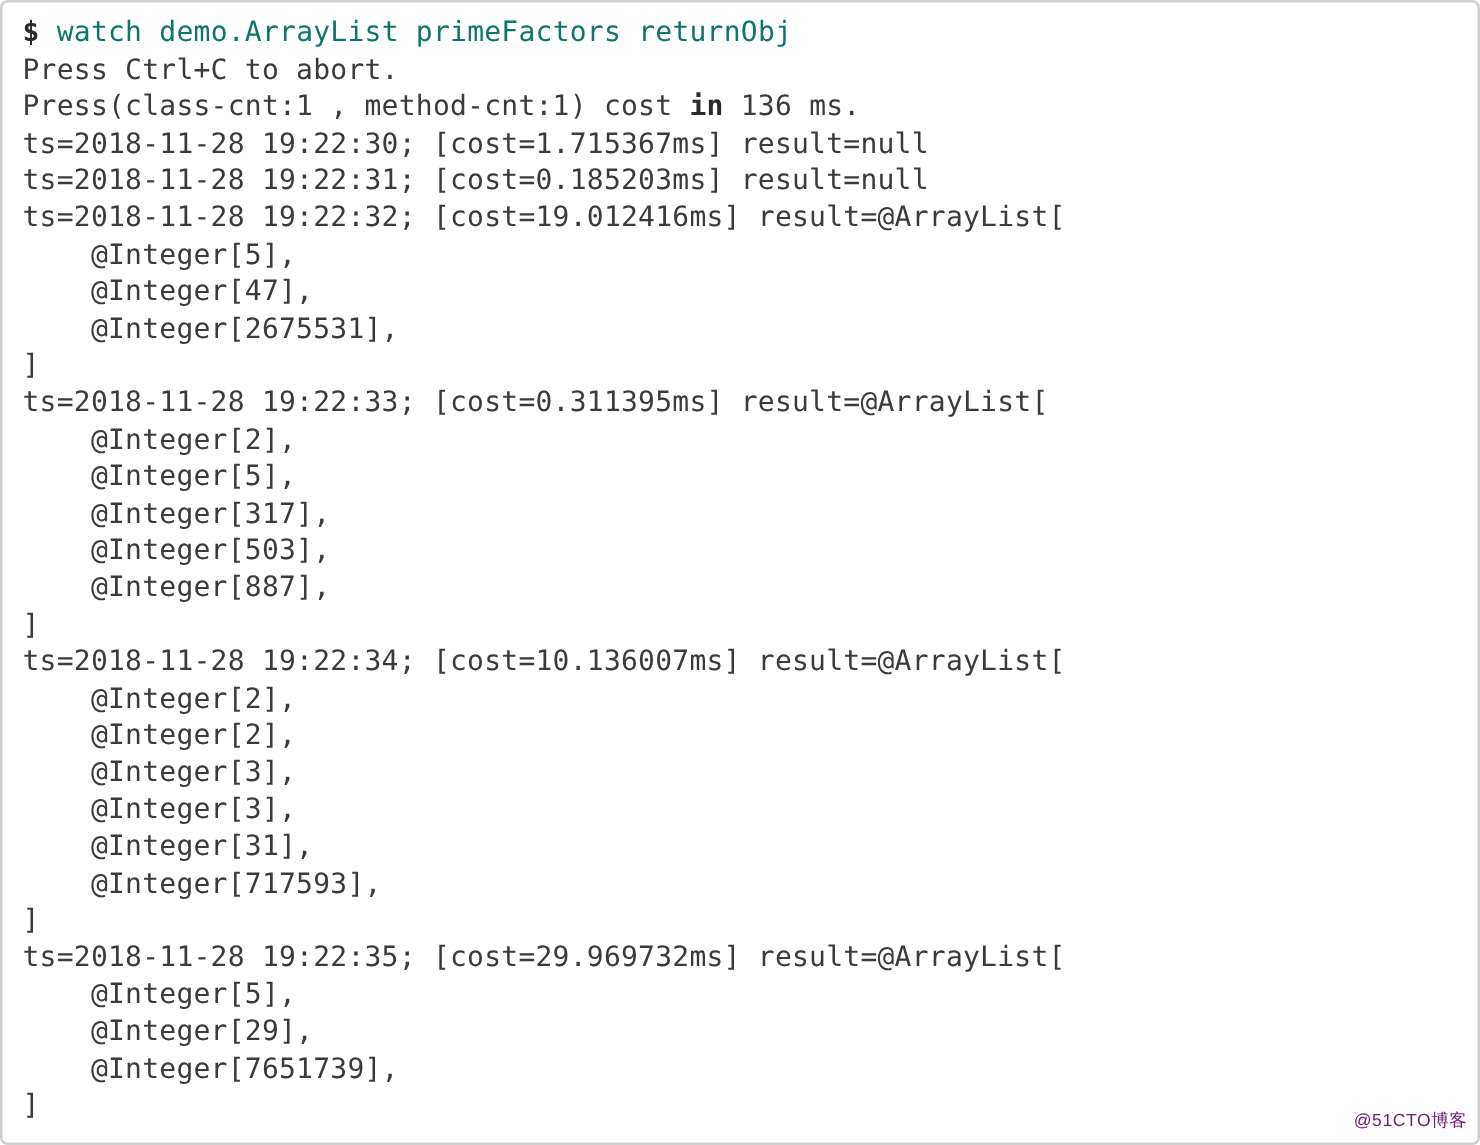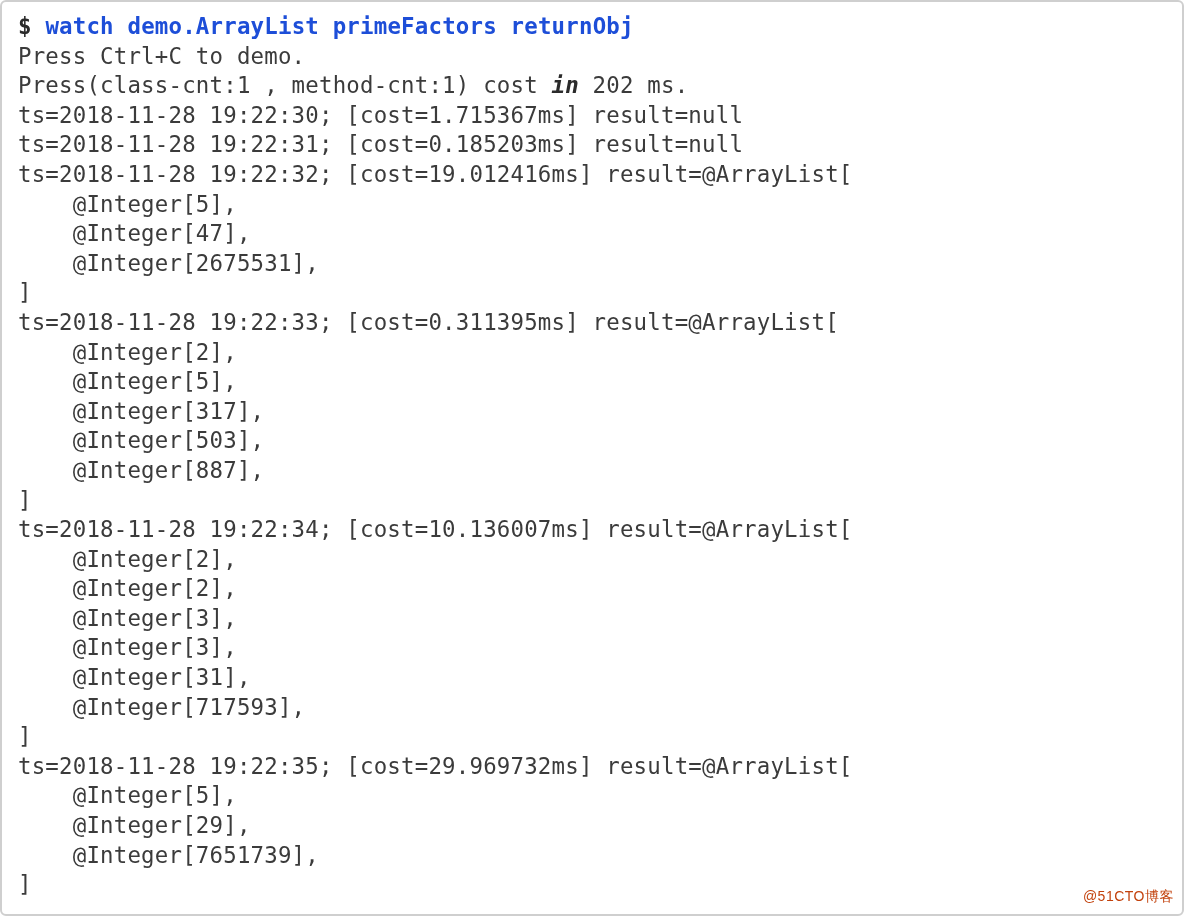--- a/index.html
+++ b/index.html
@@ -23,39 +23,39 @@
   pre.terminal {
     margin: 0;
     font-family: "Menlo", "Consolas", "DejaVu Sans Mono", "Courier New", monospace;
     font-size: 22.4px;
     line-height: 29.6px;
     color: #3b3b3b;
     white-space: pre;
     letter-spacing: 0.2px;
   }
   .prompt-dollar { font-weight: 700; color: #2b2b2b; }
-  .cmd-bold { font-weight: 700; color: #1d4ed8; }
-  .kw-in { font-weight: 700; color: #2b2b2b; font-style: italic; }
+  .cmd-bold { font-weight: 400; color: #0f766e; }
+  .kw-in { font-weight: 700; color: #2b2b2b; }
   .watermark {
     position: absolute;
     right: 8px;
     bottom: 8px;
     font-family: sans-serif;
     font-size: 14px;
-    color: #c2410c;
+    color: #701a75;
     letter-spacing: 0.5px;
   }
 </style>
 </head>
 <body>
 
 <div class="frame">
   <pre class="terminal"><span class="prompt-dollar">$</span> <span class="cmd-bold">watch</span> <span class="cmd-bold">demo.ArrayList</span> <span class="cmd-bold">primeFactors</span> <span class="cmd-bold">returnObj</span>
-<span>Press Ctrl+C to demo.</span>
-<span>Press(class-cnt:1 , method-cnt:1) cost </span><span class="kw-in">in</span><span> 202 ms.</span>
+<span>Press Ctrl+C to abort.</span>
+<span>Press(class-cnt:1 , method-cnt:1) cost </span><span class="kw-in">in</span><span> 136 ms.</span>
 <span id="entries">ts=2018-11-28 19:22:30; [cost=1.715367ms] result=null
 ts=2018-11-28 19:22:31; [cost=0.185203ms] result=null
 ts=2018-11-28 19:22:32; [cost=19.012416ms] result=@ArrayList[
     @Integer[5],
     @Integer[47],
     @Integer[2675531],
 ]
 ts=2018-11-28 19:22:33; [cost=0.311395ms] result=@ArrayList[
     @Integer[2],
     @Integer[5],

